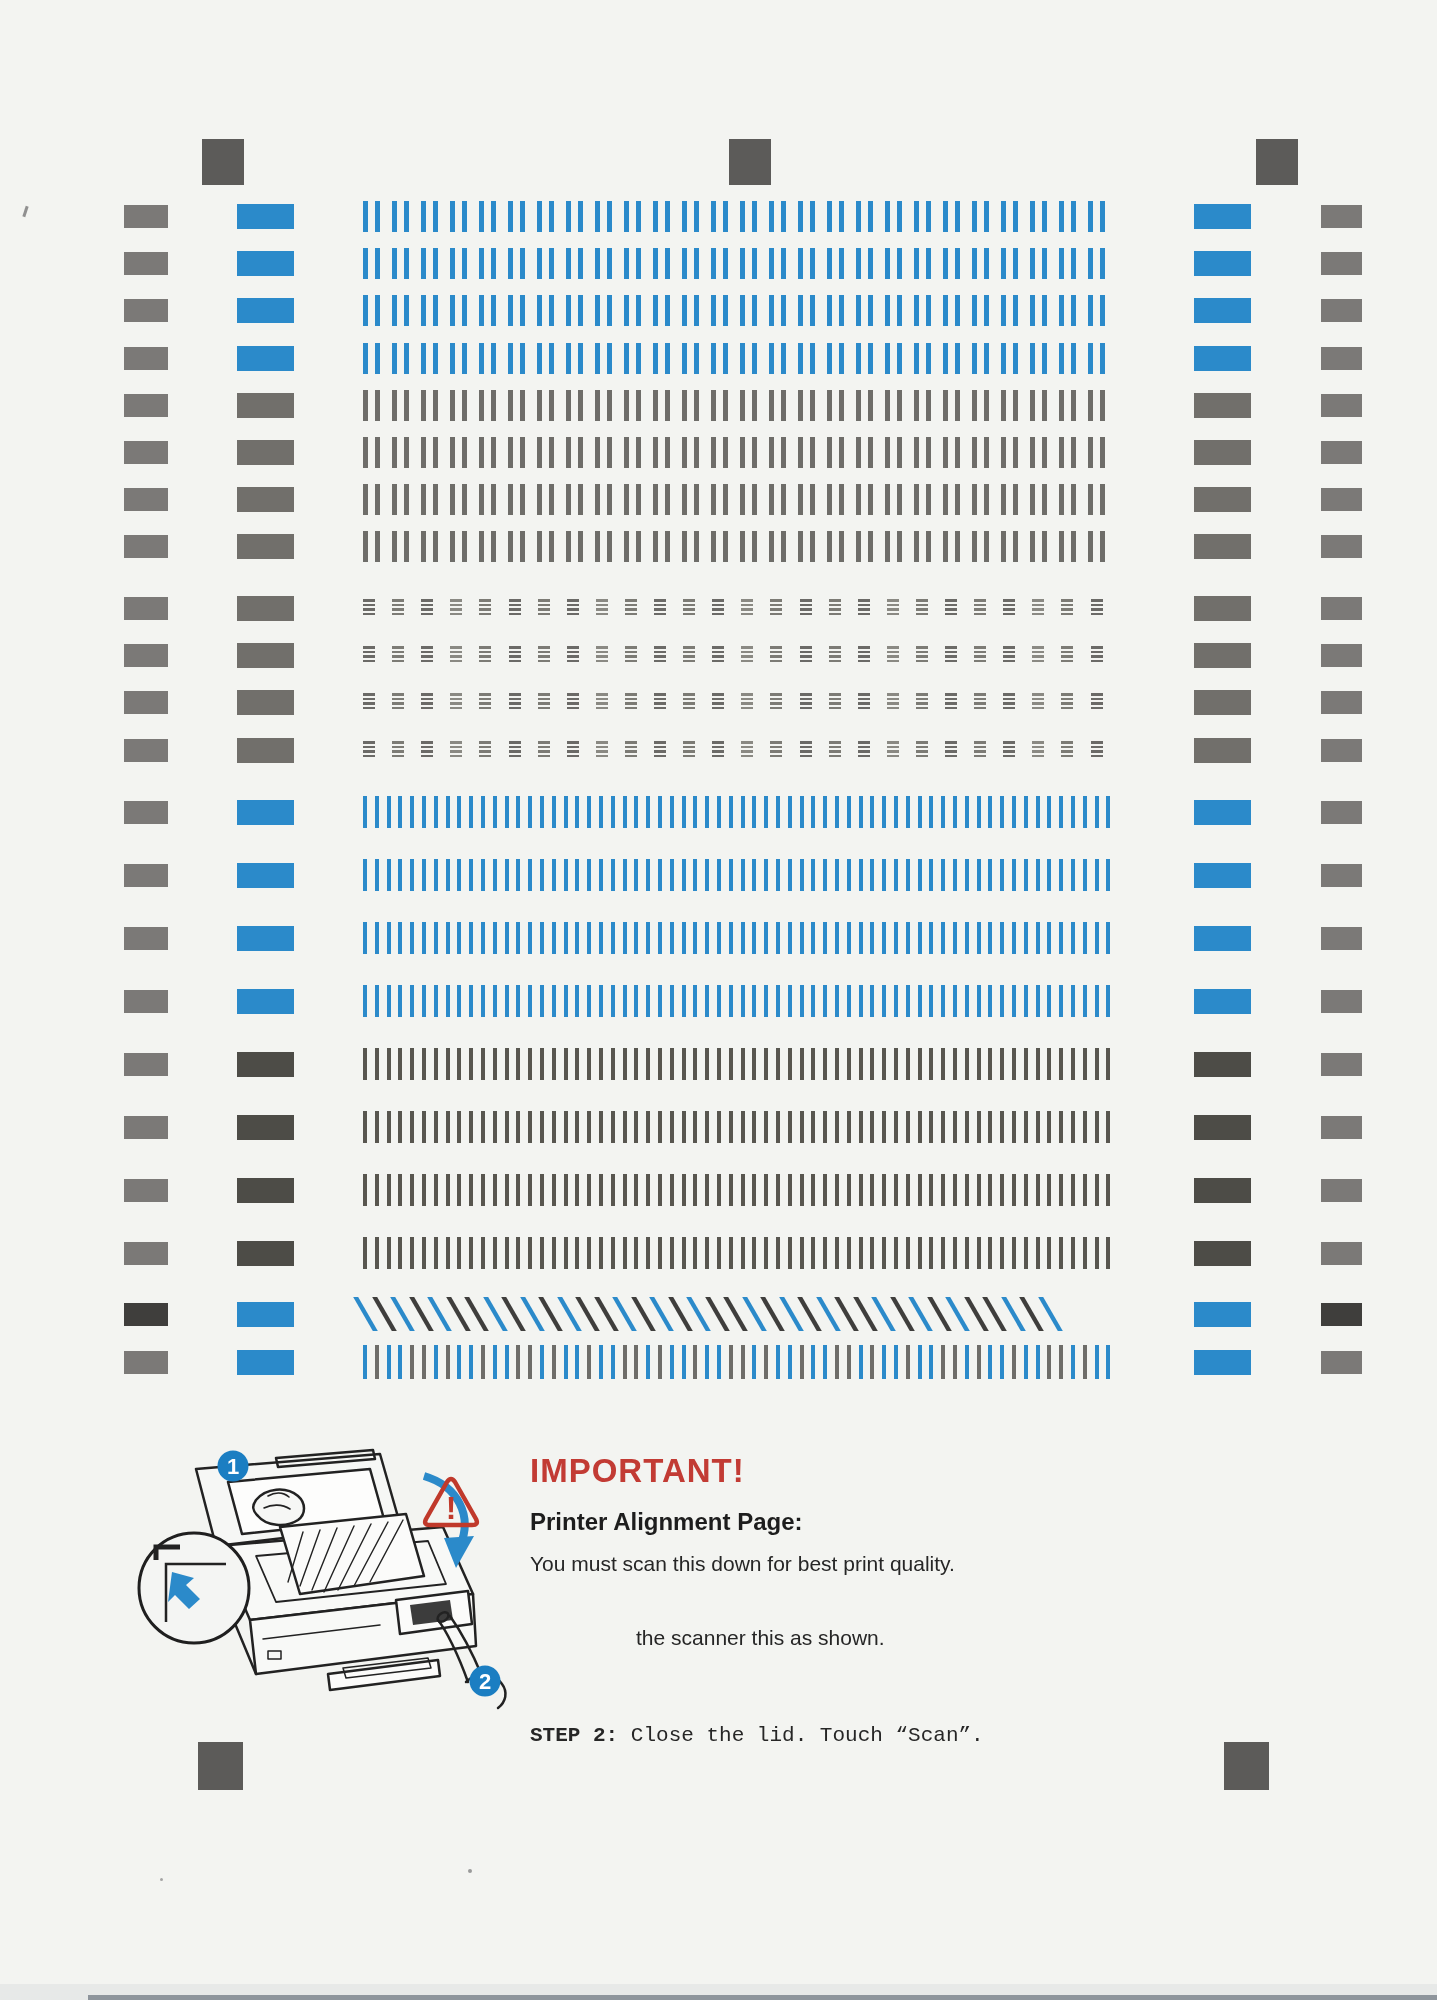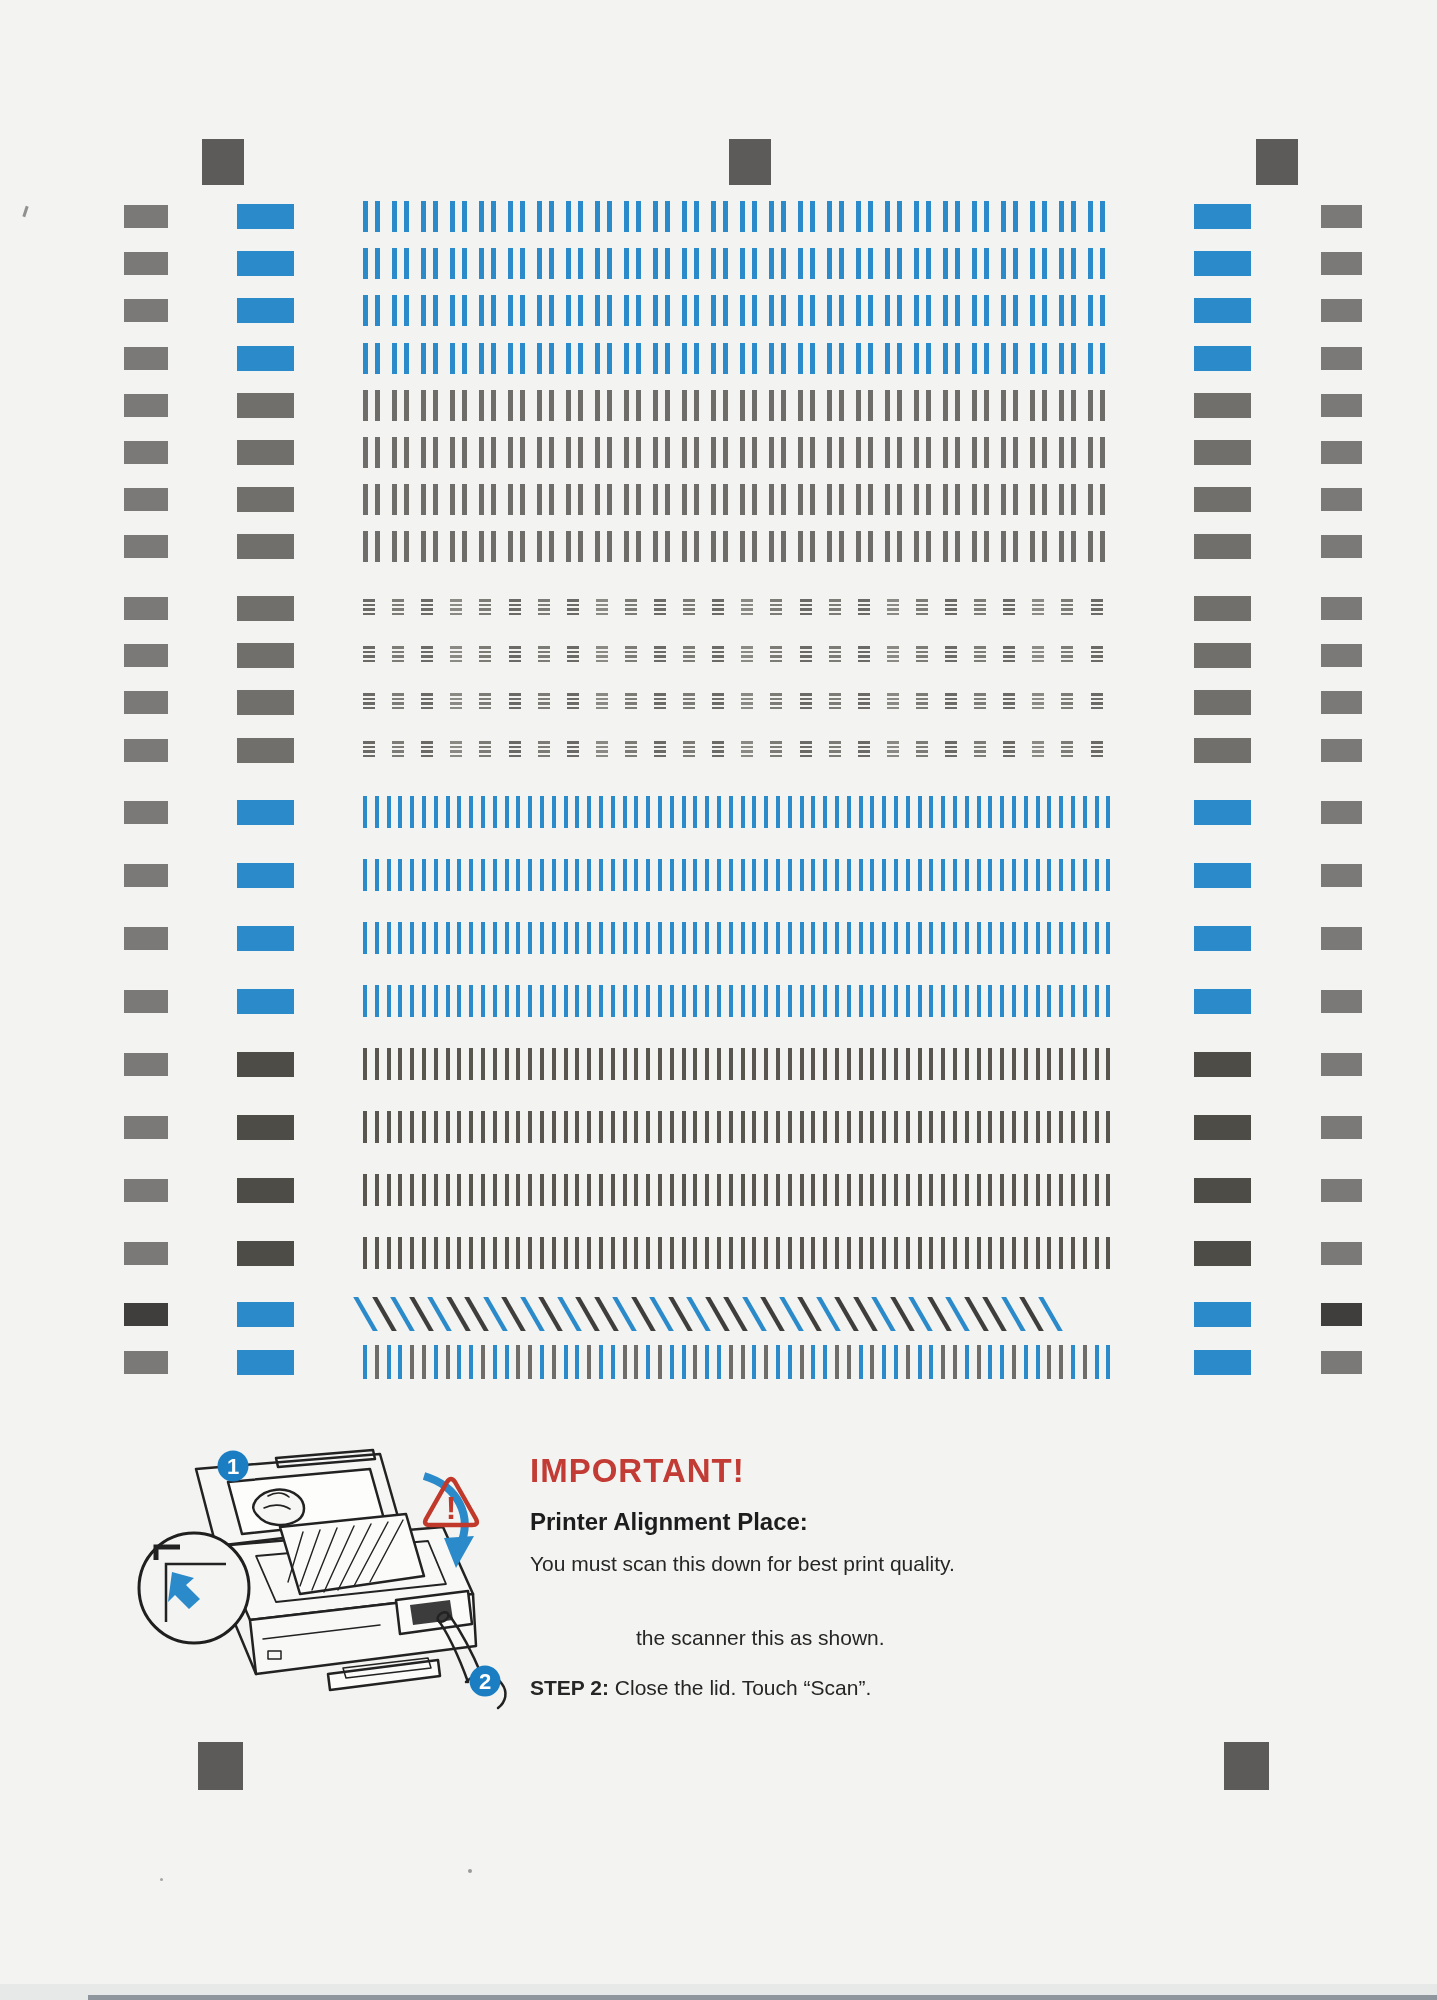--- a/index.html
+++ b/index.html
@@ -1303,24 +1303,24 @@
       <circle cx="105" cy="42" r="15.5" fill="#1b7ec2"></circle>
       <text x="105" y="50" text-anchor="middle" font-family="Liberation Sans, sans-serif" font-size="22" font-weight="bold" fill="#ffffff">1</text>
     </g>
     <g>
       <circle cx="357" cy="257" r="15.5" fill="#1b7ec2"></circle>
       <text x="357" y="265" text-anchor="middle" font-family="Liberation Sans, sans-serif" font-size="22" font-weight="bold" fill="#ffffff">2</text>
     </g>
   </svg>
 
   <div class="txt heading" style="left:530px;top:1452px;">IMPORTANT!</div>
-  <div class="txt subhead" style="left:530px;top:1508px;">Printer Alignment Place:</div>
+  <div class="txt subhead" style="left:530px;top:1508px;">Printer Alignment Page:</div>
   <div class="txt bodyline" style="left:530px;top:1552px;">You must scan this down for best print quality.</div>
   <div class="txt stepline" style="left:636px;top:1626px;">the scanner this as shown.</div>
-  <div class="txt stepline" style="left:530px;top:1676px;">
+  <div class="txt stepline" style="left:530px;top:1724px;font-family:Liberation Mono, monospace;">
     <span class="steplabel">STEP 2:</span>
     <span>Close the lid. Touch “Scan”.</span>
   </div>
 
   <div class="artifact" style="left:24px;top:206px;width:3px;height:11px;background:#6f6f6f;opacity:.75;transform:rotate(18deg);"></div>
   <div class="artifact" style="left:468px;top:1869px;width:4px;height:4px;border-radius:50%;background:#9a9a9a;"></div>
   <div class="artifact" style="left:160px;top:1878px;width:3px;height:3px;border-radius:50%;background:#a5a5a5;"></div>
   <div class="bstrip" style="left:0;top:1984px;width:1437px;height:16px;background:#e7e9e8;"></div>
   <div class="bstrip" style="left:88px;top:1995px;width:1349px;height:5px;background:#46515d;opacity:.55;"></div>
 

